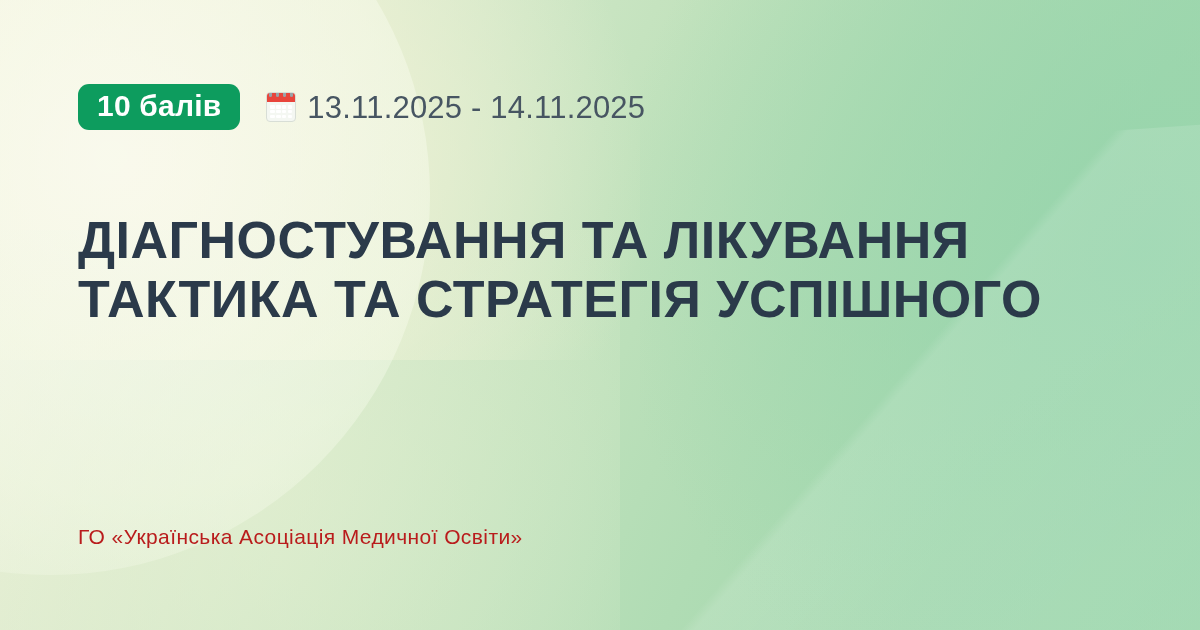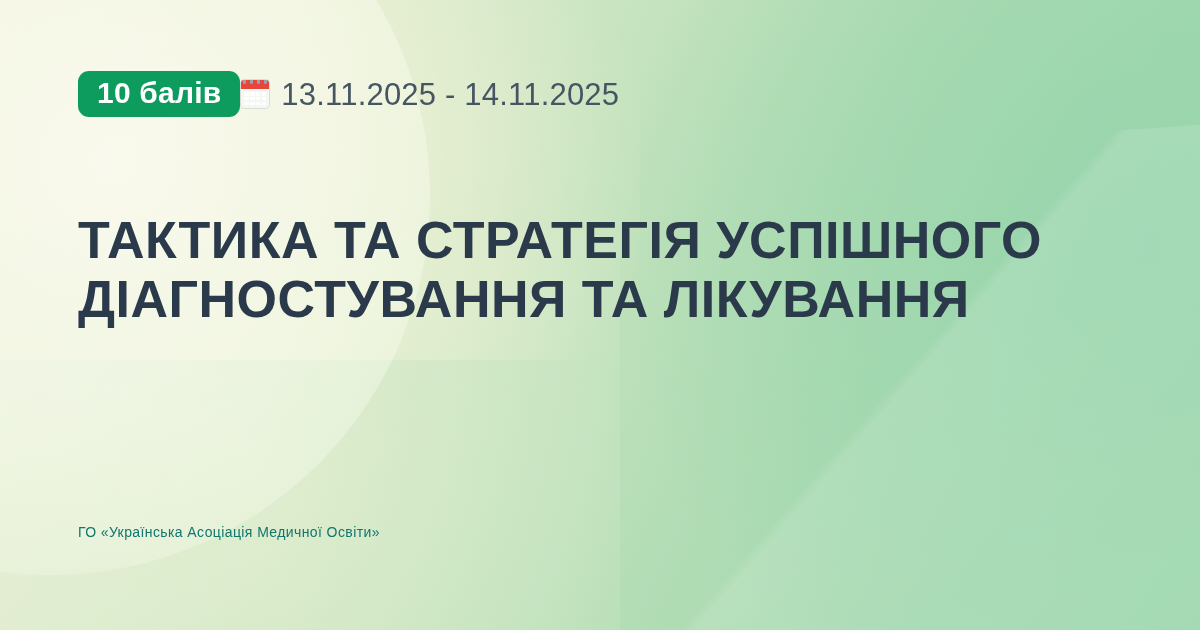--- a/index.html
+++ b/index.html
@@ -102,24 +102,25 @@
   .content {
     position: relative;
     z-index: 3;
     height: 100%;
     padding: 0 78px;
     box-sizing: border-box;
   }
 
   .meta-row {
     position: absolute;
-    top: 71px;
+    top: 84px;
     left: 78px;
     display: flex;
     align-items: center;
+    gap: 26px;
     white-space: nowrap;
   }
 
   .points-badge {
     display: inline-flex;
     align-items: center;
     justify-content: center;
     background: #0d9c5e;
     color: #ffffff;
     font-size: 30px;
@@ -228,22 +229,22 @@
     line-height: 1.13;
     letter-spacing: 0.5px;
     text-transform: uppercase;
   }
   .title .line { display: block; white-space: nowrap; }
 
   .org {
     position: absolute;
     left: 78px;
     top: 524px;
-    color: #0f766e;
-    font-size: 14px;
+    color: #b91c1c;
+    font-size: 21px;
     font-weight: 400;
     letter-spacing: 0.4px;
     line-height: 1.2;
   }
 </style>
 </head>
 <body>
 
 <div class="banner">
 
@@ -285,20 +286,20 @@
         </span>
         <span class="meta-text">13.11.2025 - 14.11.2025</span>
       </div>
 
       <span class="meta-gap"></span>
 
 
     </div>
 
     <h1 class="title">
+      <span class="line">ДІАГНОСТУВАННЯ ТА ЛІКУВАННЯ</span>
       <span class="line">ТАКТИКА ТА СТРАТЕГІЯ УСПІШНОГО</span>
-      <span class="line">ДІАГНОСТУВАННЯ ТА ЛІКУВАННЯ</span>
     </h1>
 
     <div class="org">ГО «Українська Асоціація Медичної Освіти»</div>
 
   </div>
 </div>
 
 </body></html>

